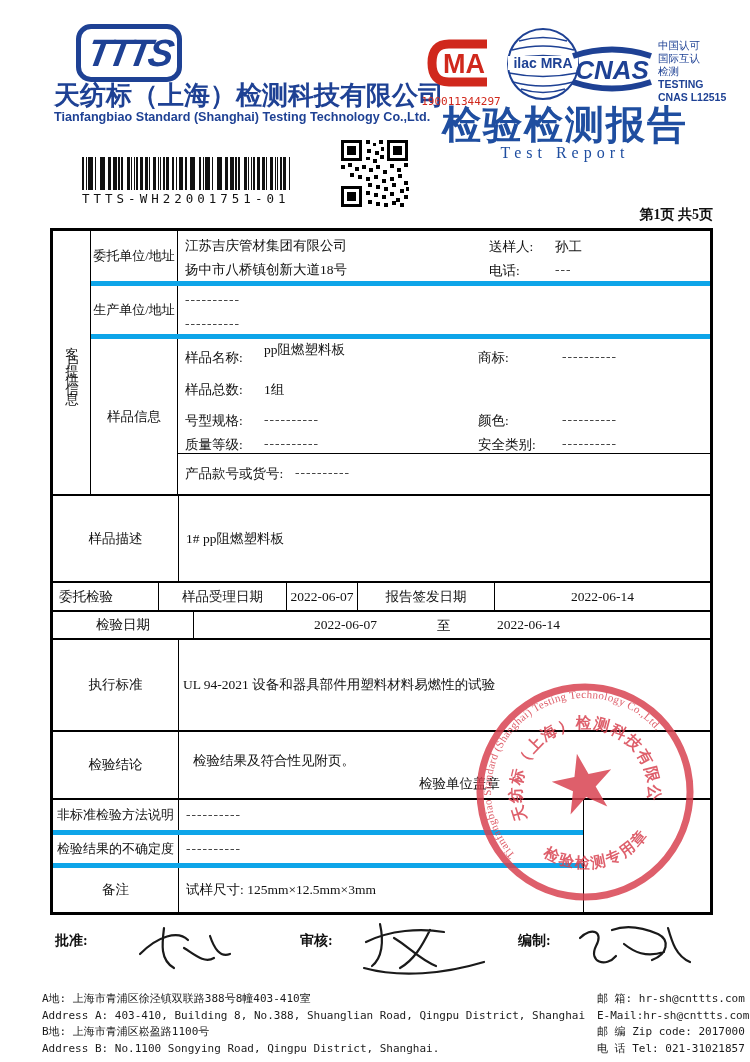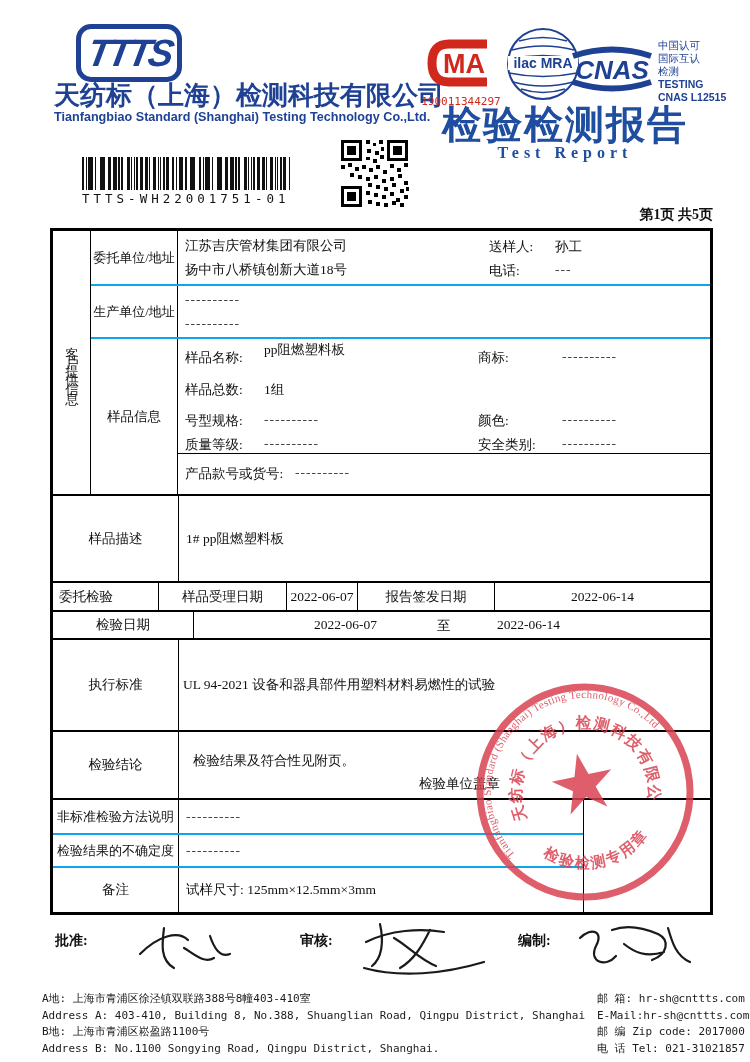--- a/index.html
+++ b/index.html
@@ -18,35 +18,35 @@
   .company-cn{left:54px;top:78px;width:380px;font-size:26px;font-weight:bold;color:#1e4194;
     font-family:"Liberation Sans","DejaVu Sans",sans-serif;white-space:nowrap;}
   .company-en{left:54px;top:109px;width:380px;font-size:13px;font-weight:bold;color:#1e4194;
     font-family:"Liberation Sans","DejaVu Sans",sans-serif;white-space:nowrap;transform:scaleX(.97);transform-origin:left;}
   .cma-number{left:421px;top:95px;width:80px;font-size:11px;color:#d0281c;text-align:center;}
   .cnas-info{left:658px;top:39px;font-size:10.5px;line-height:13px;color:#1e4194;
     font-family:"Liberation Sans","DejaVu Sans",sans-serif;}
   .cnas-info .b{font-weight:bold;}
   .title-block{left:420px;top:108px;width:290px;text-align:center;color:#1f4ea0;}
   .title-cn{font-size:39px;font-weight:bold;letter-spacing:2px;line-height:34px;}
-  .title-en{font-size:16px;font-weight:700;letter-spacing:5px;margin-top:2px;}
+  .title-en{font-size:16px;font-weight:400;letter-spacing:5px;margin-top:2px;}
   .barcode{left:82px;top:157px;width:208px;height:33px;background-color:#fff;
     background-image:
       repeating-linear-gradient(90deg,#111 0 2px,rgba(0,0,0,0) 2px 4px,#111 4px 5px,rgba(0,0,0,0) 5px 9px),
       repeating-linear-gradient(90deg,#111 0 1px,rgba(0,0,0,0) 1px 6px,#111 6px 9px,rgba(0,0,0,0) 9px 13px);}
   .barcode-text{left:82px;top:191px;width:216px;font-size:12.5px;letter-spacing:4px;
     font-family:"DejaVu Sans Mono","Liberation Mono",monospace;white-space:nowrap;}
   .page-num{right:37px;top:206px;font-size:14px;font-weight:bold;}
   
   .rtable{left:50px;top:228px;width:663px;height:687px;border:3px solid #000;
     box-sizing:border-box;display:flex;flex-direction:column;font-size:13.5px;}
   .trow{display:flex;border-bottom:2px solid #000;box-sizing:border-box;}
   .trow.last{border-bottom:none;flex:1;}
   .srow{display:flex;box-sizing:border-box;}
-  .b1{border-bottom:2px solid #0ea5e9;}
+  .b1{border-bottom:5px solid #0ea5e9;}
   .col{display:flex;flex-direction:column;box-sizing:border-box;}
   .cell-r{border-right:1px solid #000;box-sizing:border-box;}
   .lblc{display:flex;align-items:center;justify-content:center;text-align:center;
     border-right:1px solid #000;box-sizing:border-box;flex-shrink:0;}
   .cnt{position:relative;flex:1;box-sizing:border-box;}
   .vcell{width:38px;flex-shrink:0;display:flex;align-items:center;justify-content:center;}
   .vtext{writing-mode:vertical-lr;text-orientation:upright;letter-spacing:9px;font-size:13.5px;}
   .dash{color:#3d3d3d;letter-spacing:1px;}
   .ccenter{display:flex;align-items:center;justify-content:center;text-align:center;box-sizing:border-box;}
   .cleft{display:flex;align-items:center;box-sizing:border-box;}

